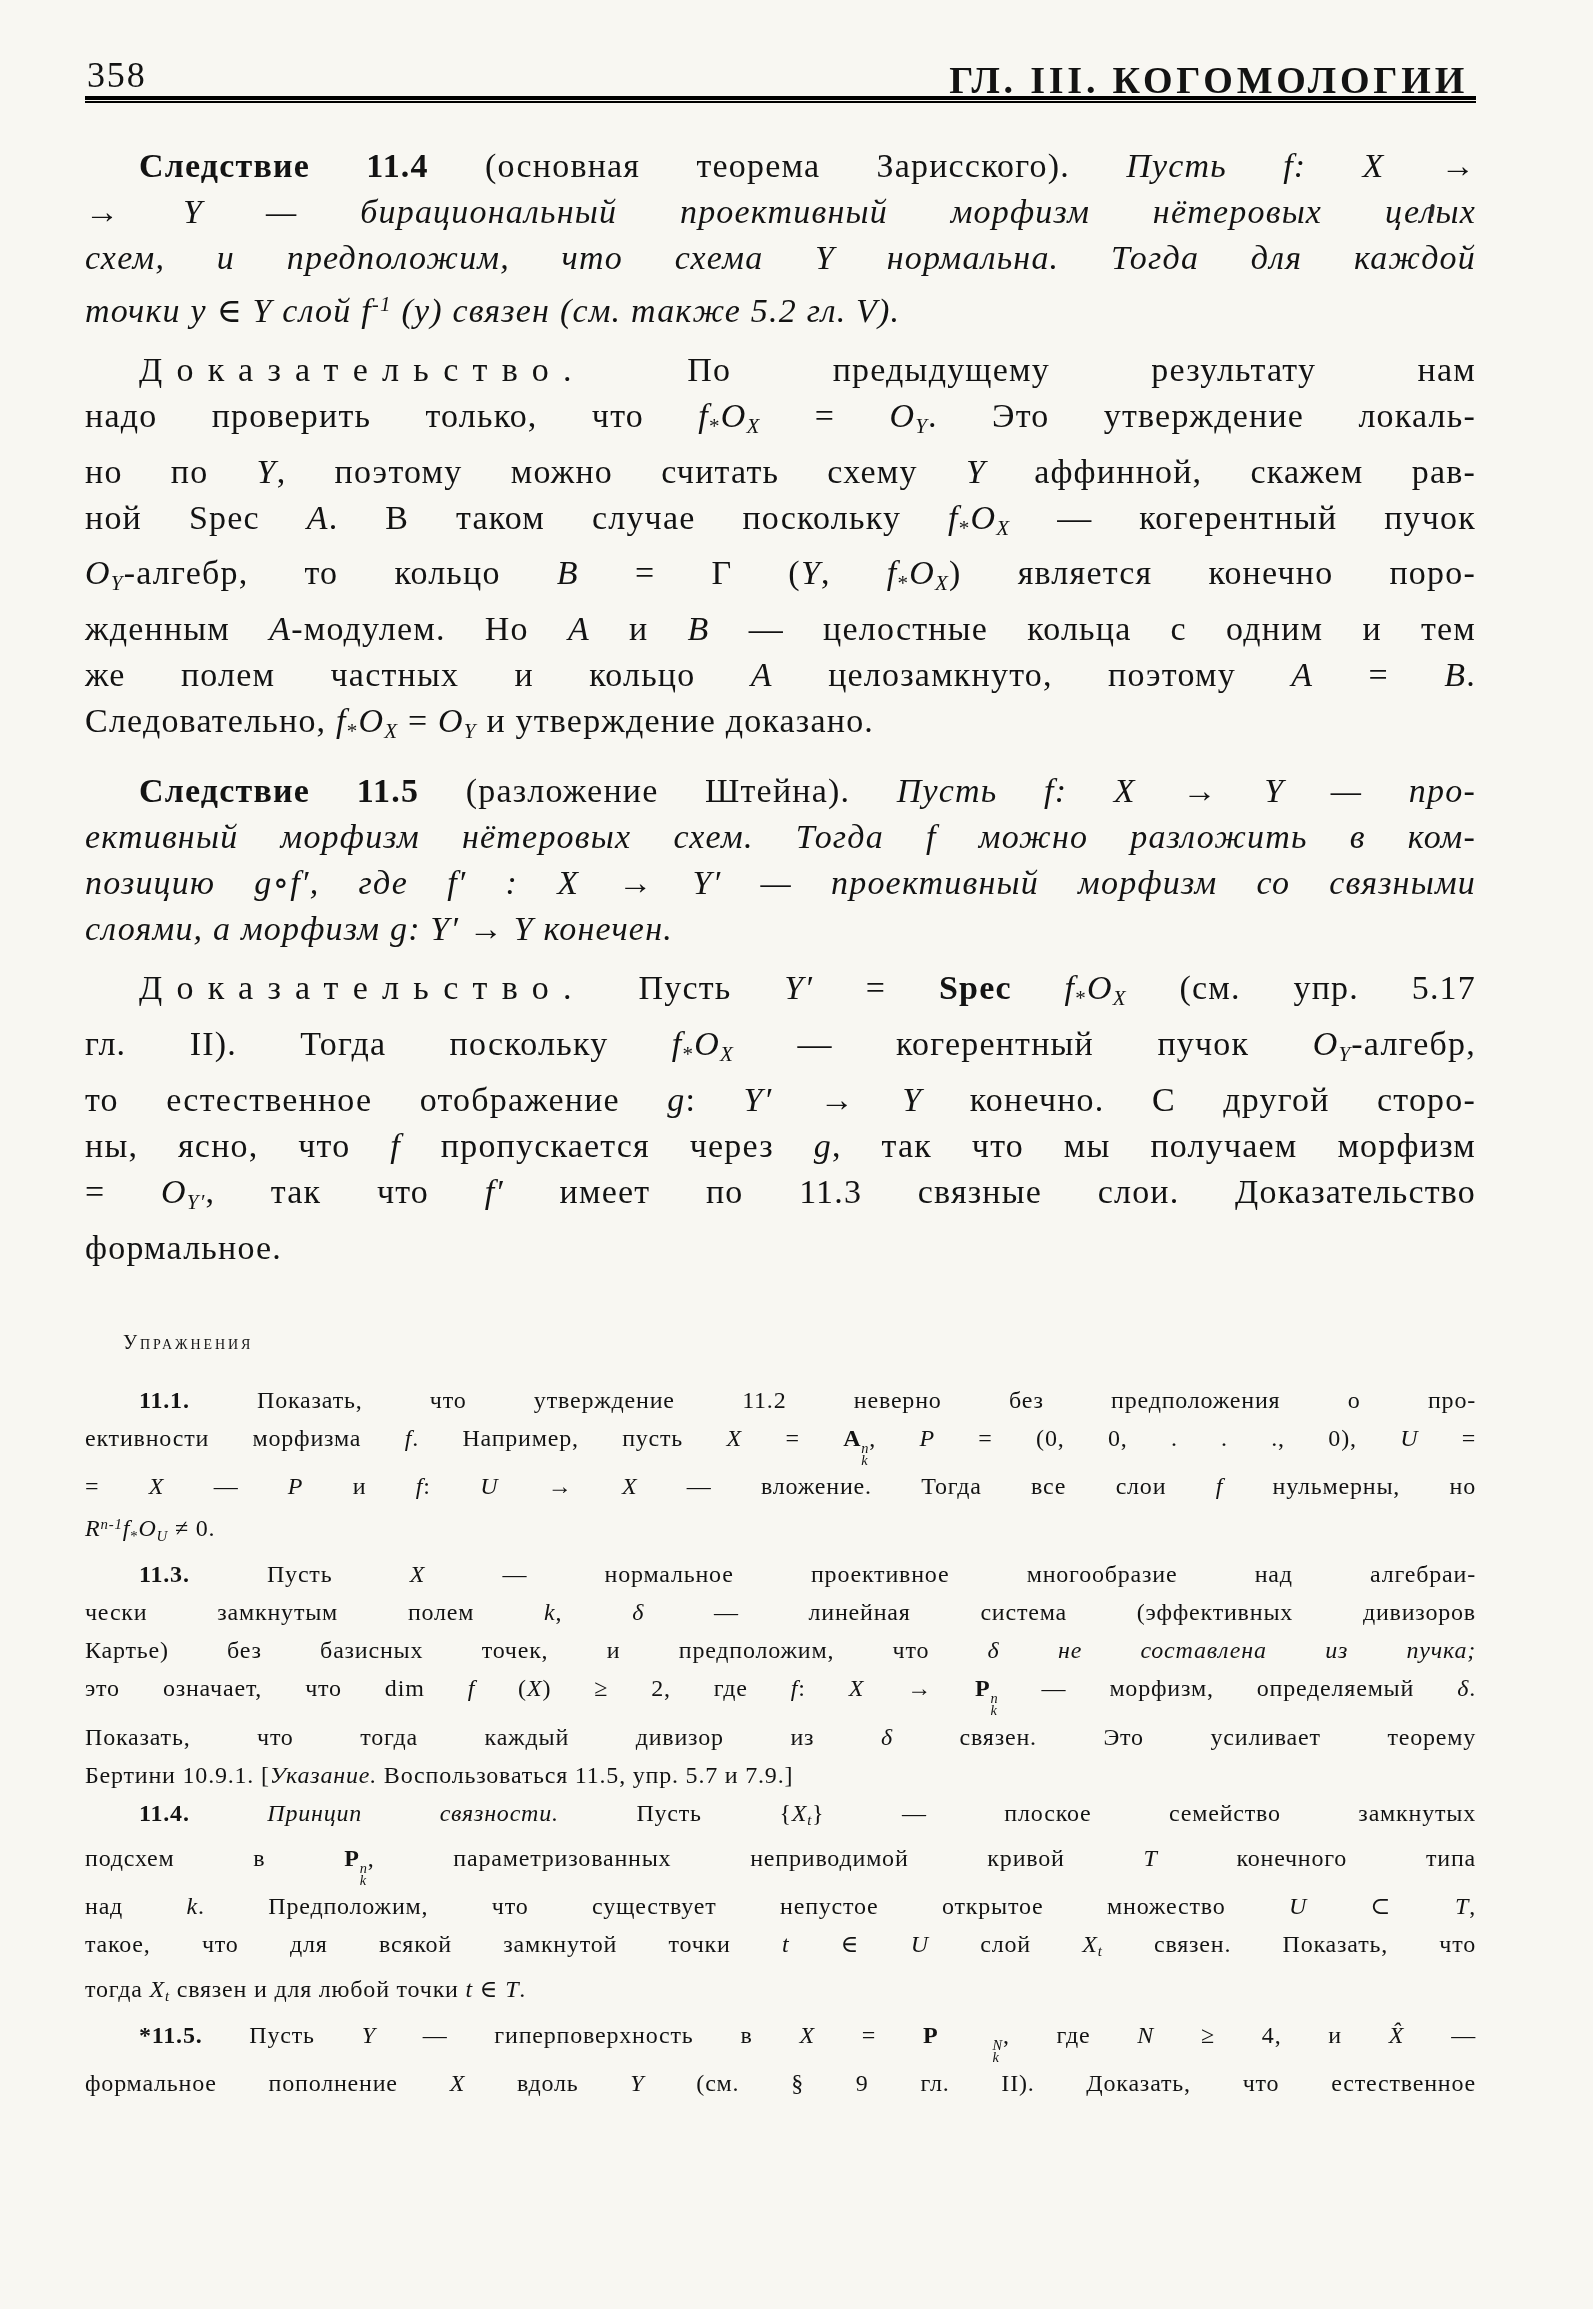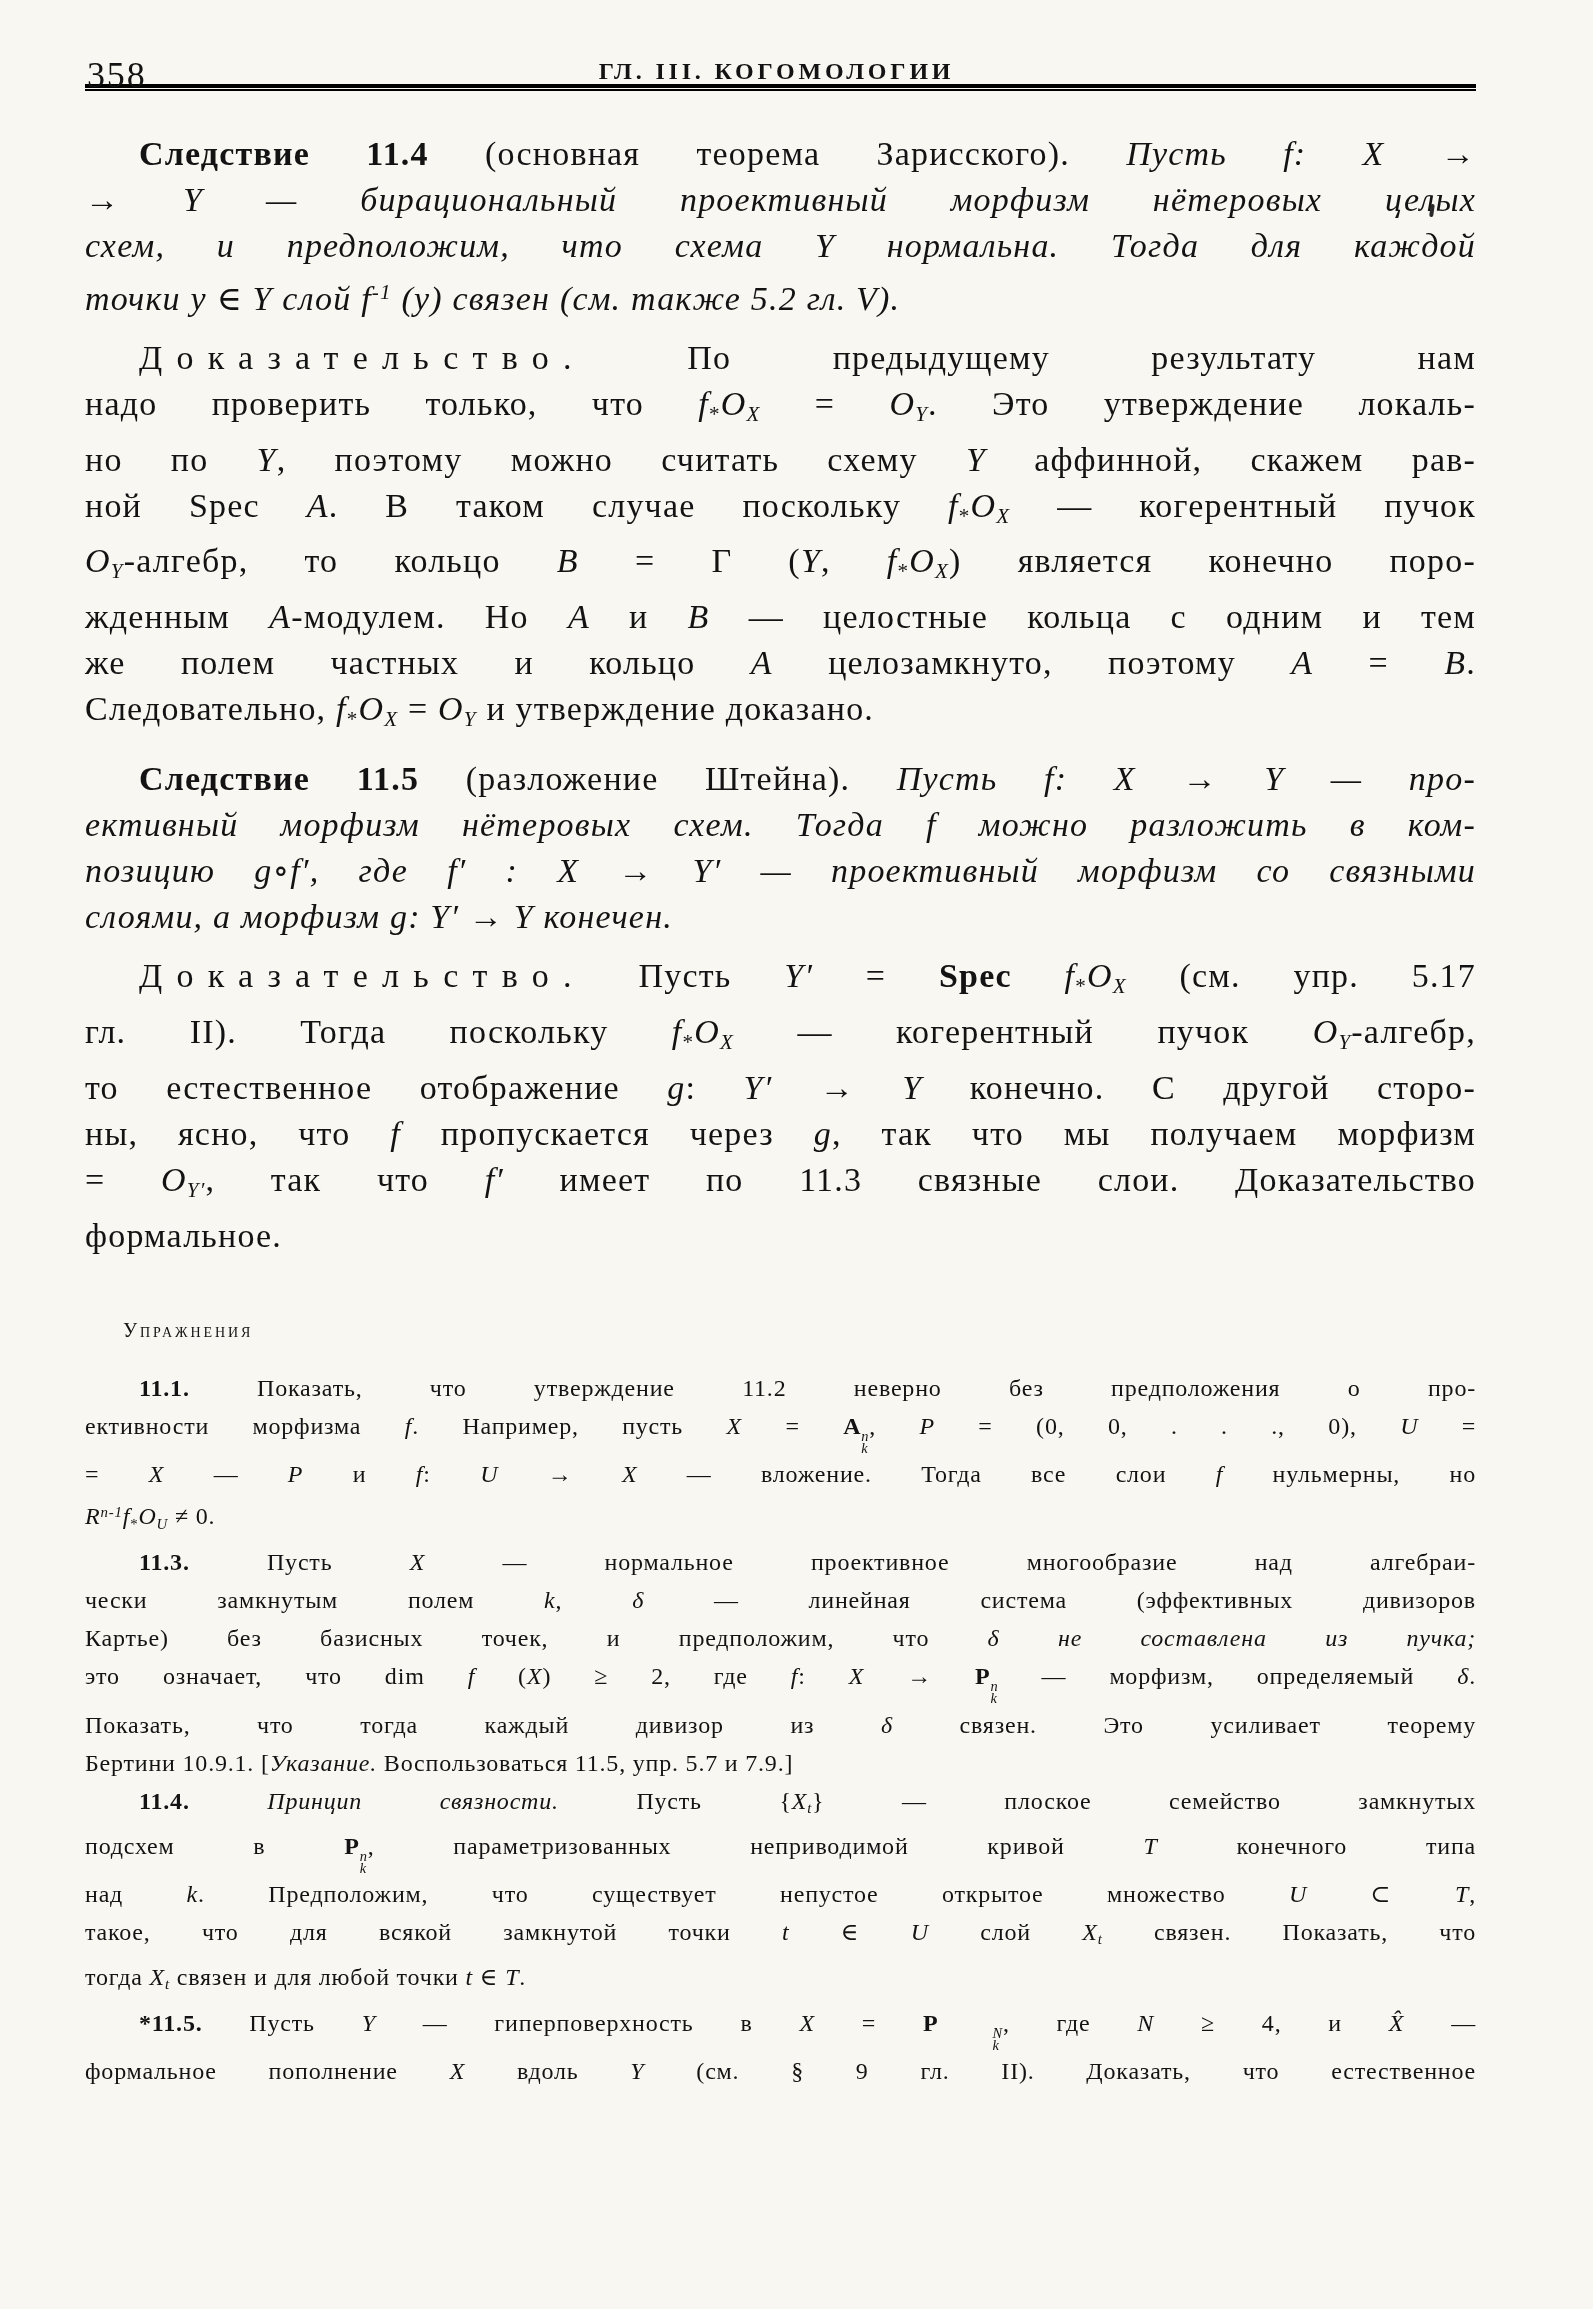--- a/index.html
+++ b/index.html
@@ -4,24 +4,24 @@
 <style>
   html,body{margin:0;padding:0}
   body{
     width:1594px;height:2310px;
     background:#f8f7f2;
     font-family:"Liberation Serif","DejaVu Serif",serif;
     color:#131313;
     position:relative;overflow:hidden;
   }
   .page{position:absolute;left:85px;top:0;width:1391px}
-  .running-head{position:relative;height:84px}
+  .running-head{position:relative;height:96px}
   .pagenum{position:absolute;left:1.9px;top:54px;font-size:36px;letter-spacing:1.9px}
-  .runtitle{position:absolute;left:0;right:8px;top:58px;text-align:center;
-    font-size:24px;font-weight:bold;letter-spacing:3.8px}
+  .runtitle{position:absolute;left:0;right:8px;top:58px;text-align:right;
+    font-size:38px;font-weight:bold;letter-spacing:3.8px}
   .rule{margin-top:0;height:6.7px;
     background:linear-gradient(to bottom,#000 0 3.8px,#f8f7f2 3.8px 4.8px,#000 4.8px 6.7px)}
   .artifact{position:absolute;left:1345px;top:204px;width:3.8px;height:12.5px;
     background:#2a2a2a;border-radius:1.9px;transform:rotate(8deg)}
   .para{font-size:34px;line-height:46px;letter-spacing:1.2px}
   .para.main{margin-top:13.4px}
   .para.main.first{margin-top:40px}
   .line{text-align:justify}
   .line.just{text-align-last:justify}
   .para .line:first-child{text-indent:54px}

